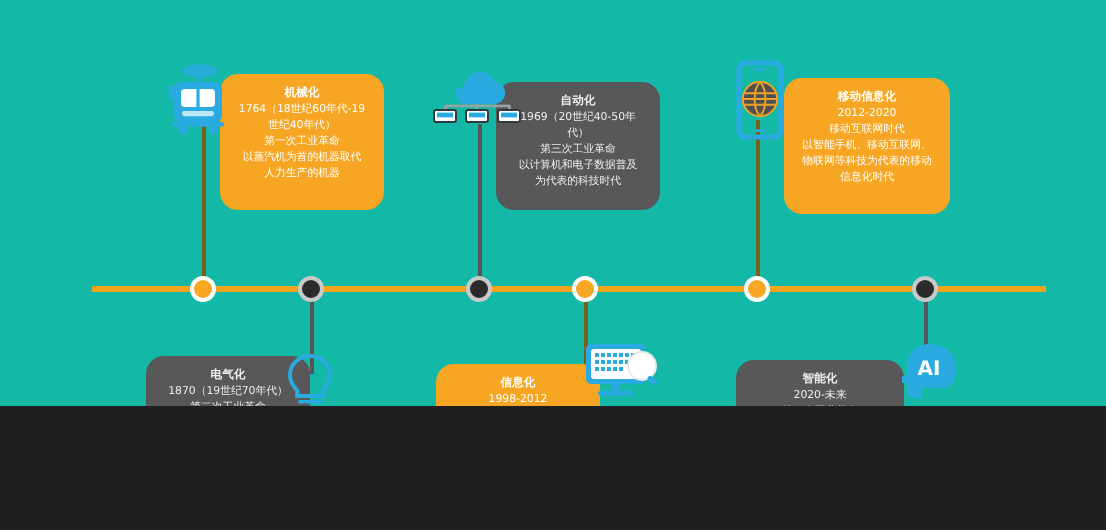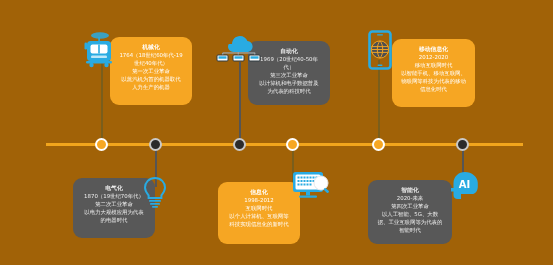--- a/index.html
+++ b/index.html
@@ -6,22 +6,22 @@
     margin: 0;
     padding: 0;
     background: #1f1f1f;
   }
   body {
     font-family: "DejaVu Sans", "Liberation Sans", sans-serif;
   }
   #stage {
     position: relative;
     width: 553px;
-    height: 265px;
-    background: #a16207;
+    height: 203px;
+    background: #14b8a6;
     overflow: hidden;
   }
 
   
   .axis-line {
     position: absolute;
     left: 46px;
     top: 143px;
     width: 477px;
     height: 3px;

